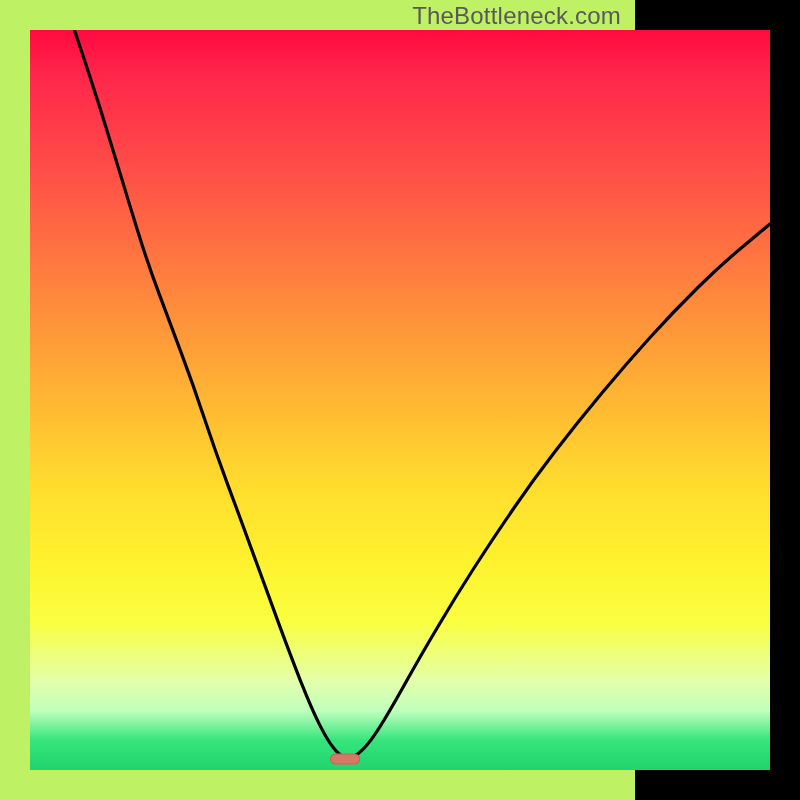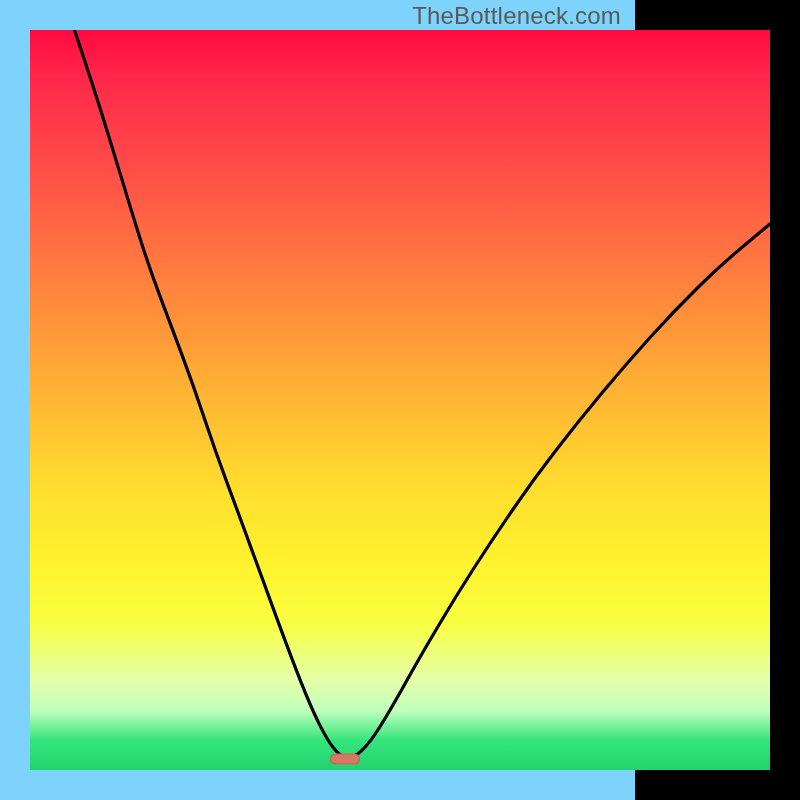--- a/index.html
+++ b/index.html
@@ -8,21 +8,21 @@
     width: 800px;
     height: 800px;
     overflow: hidden;
     background: #000;
     font-family: Arial, Helvetica, sans-serif;
   }
   .frame {
     position: relative;
     width: 635px;
     height: 800px;
-    background: #7dd3fc;
+    background: #bef264;
   }
   .watermark {
     position: absolute;
     top: 2px;
     right: 14px;
     color: #595959;
     font-size: 24px;
     font-weight: 500;
     letter-spacing: 0.2px;
     z-index: 10;

